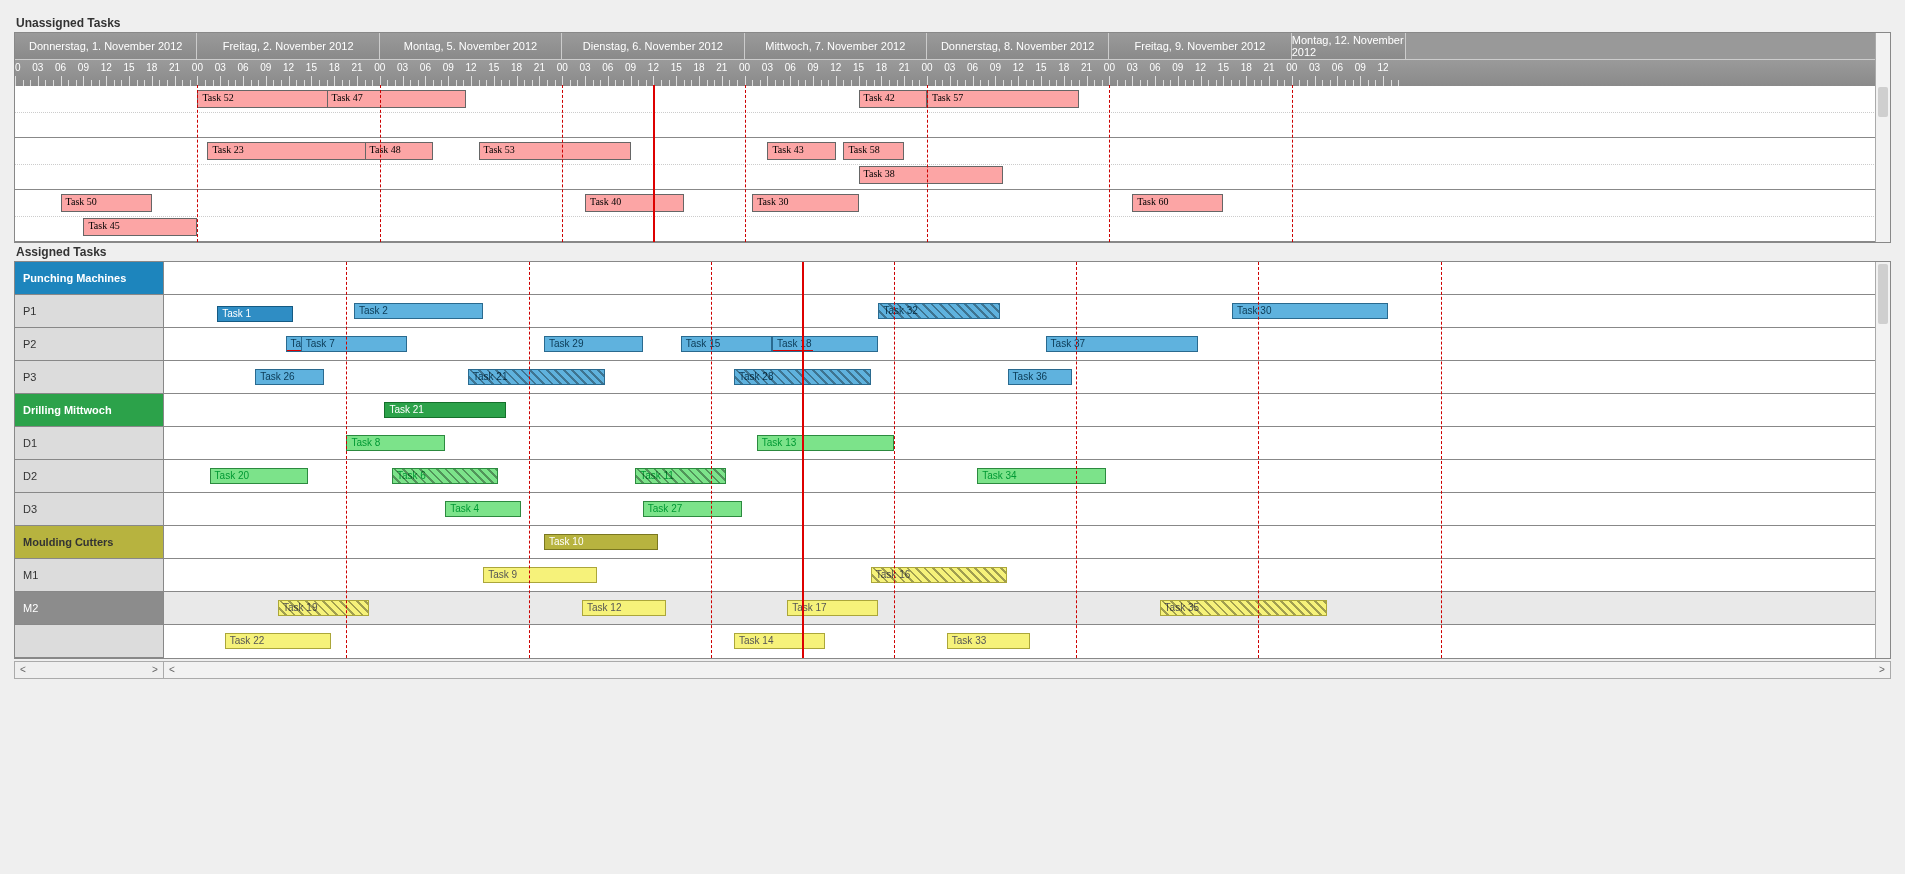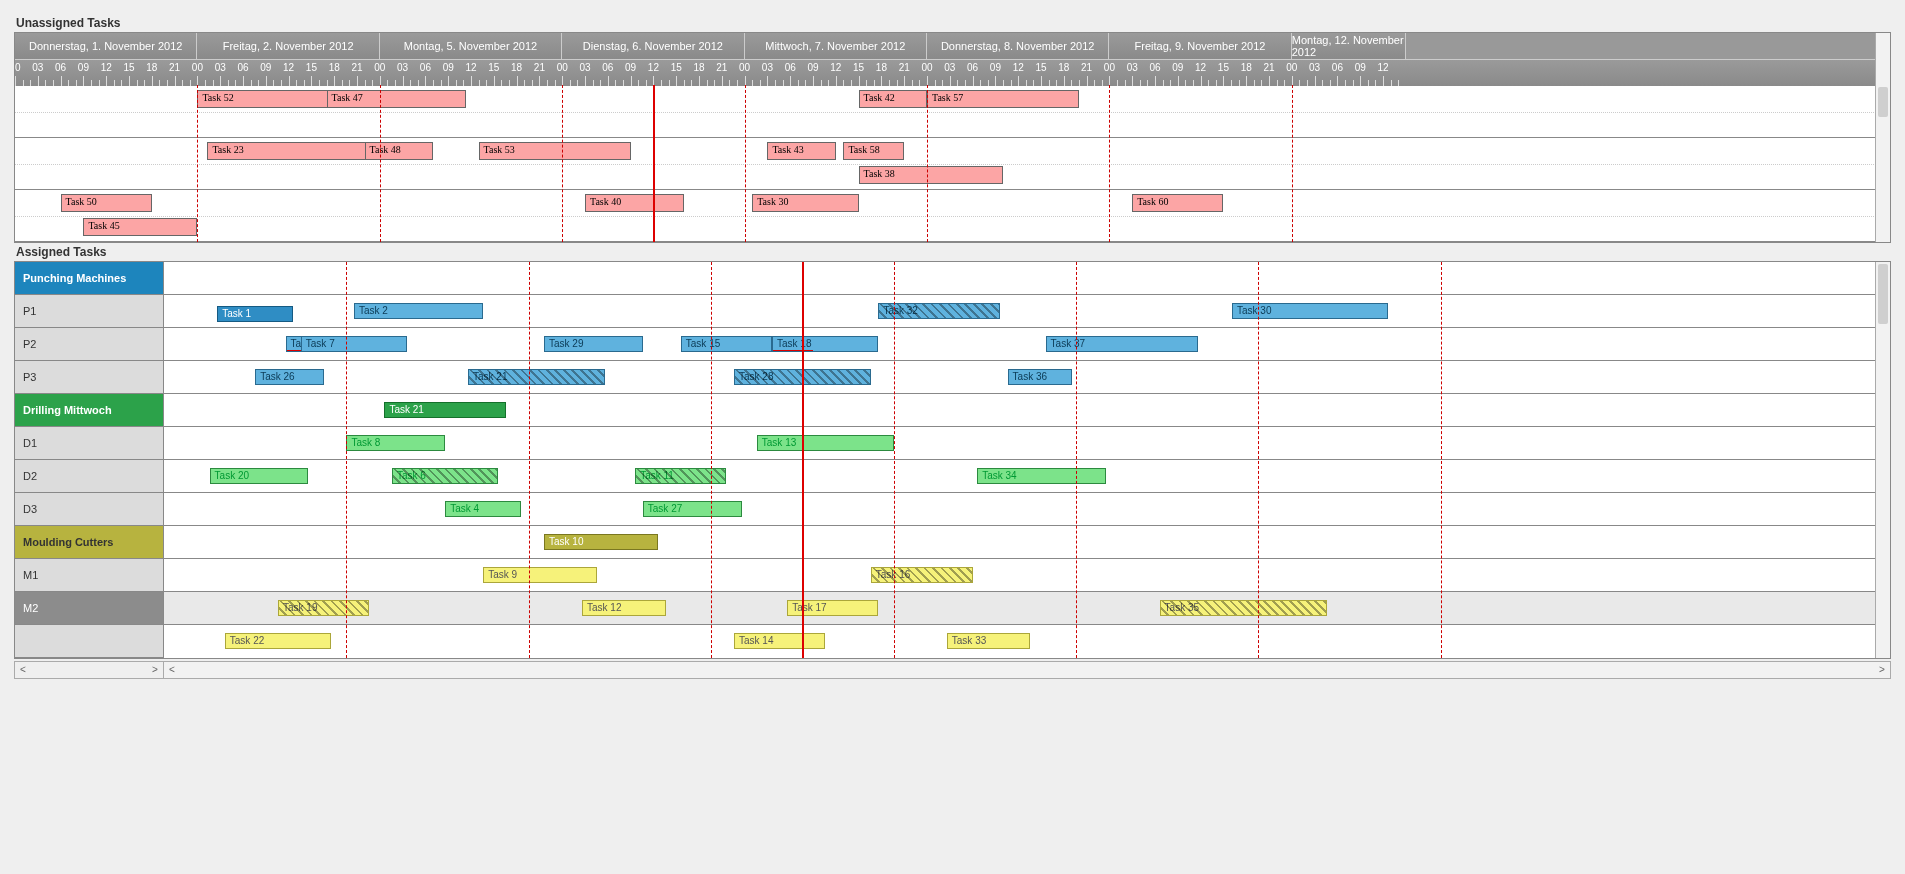--- a/index.html
+++ b/index.html
@@ -421,21 +421,21 @@
           </div>
           <div class="lane">
             <div class="bar green" style="left: 281.2px; width: 76px;">Task 4</div>
             <div class="bar green" style="left: 478.8px; width: 98.8px;">Task 27</div>
           </div>
           <div class="lane">
             <div class="bar yellow-dark" style="left: 380px; width: 114px;">Task 10</div>
           </div>
           <div class="lane">
             <div class="bar yellow" style="left: 319.2px; width: 114px;">Task 9</div>
-            <div class="bar yellow hatch" style="left: 706.8px; width: 102px;">Task 16</div>
+            <div class="bar yellow hatch" style="left: 706.8px; width: 136px;">Task 16</div>
           </div>
           <div class="lane highlight sel">
             <div class="bar yellow hatch" style="left: 114px; width: 91.2px;">Task 19</div>
             <div class="bar yellow" style="left: 418px; width: 83.6px;">Task 12</div>
             <div class="bar yellow" style="left: 623.2px; width: 91.2px;">Task 17</div>
             <div class="bar yellow hatch" style="left: 995.6px; width: 167.2px;">Task 35</div>
           </div>
           <div class="lane">
             <div class="bar yellow" style="left: 60.8px; width: 106.4px;">Task 22</div>
             <div class="bar yellow" style="left: 570px; width: 91.2px;">Task 14</div>

